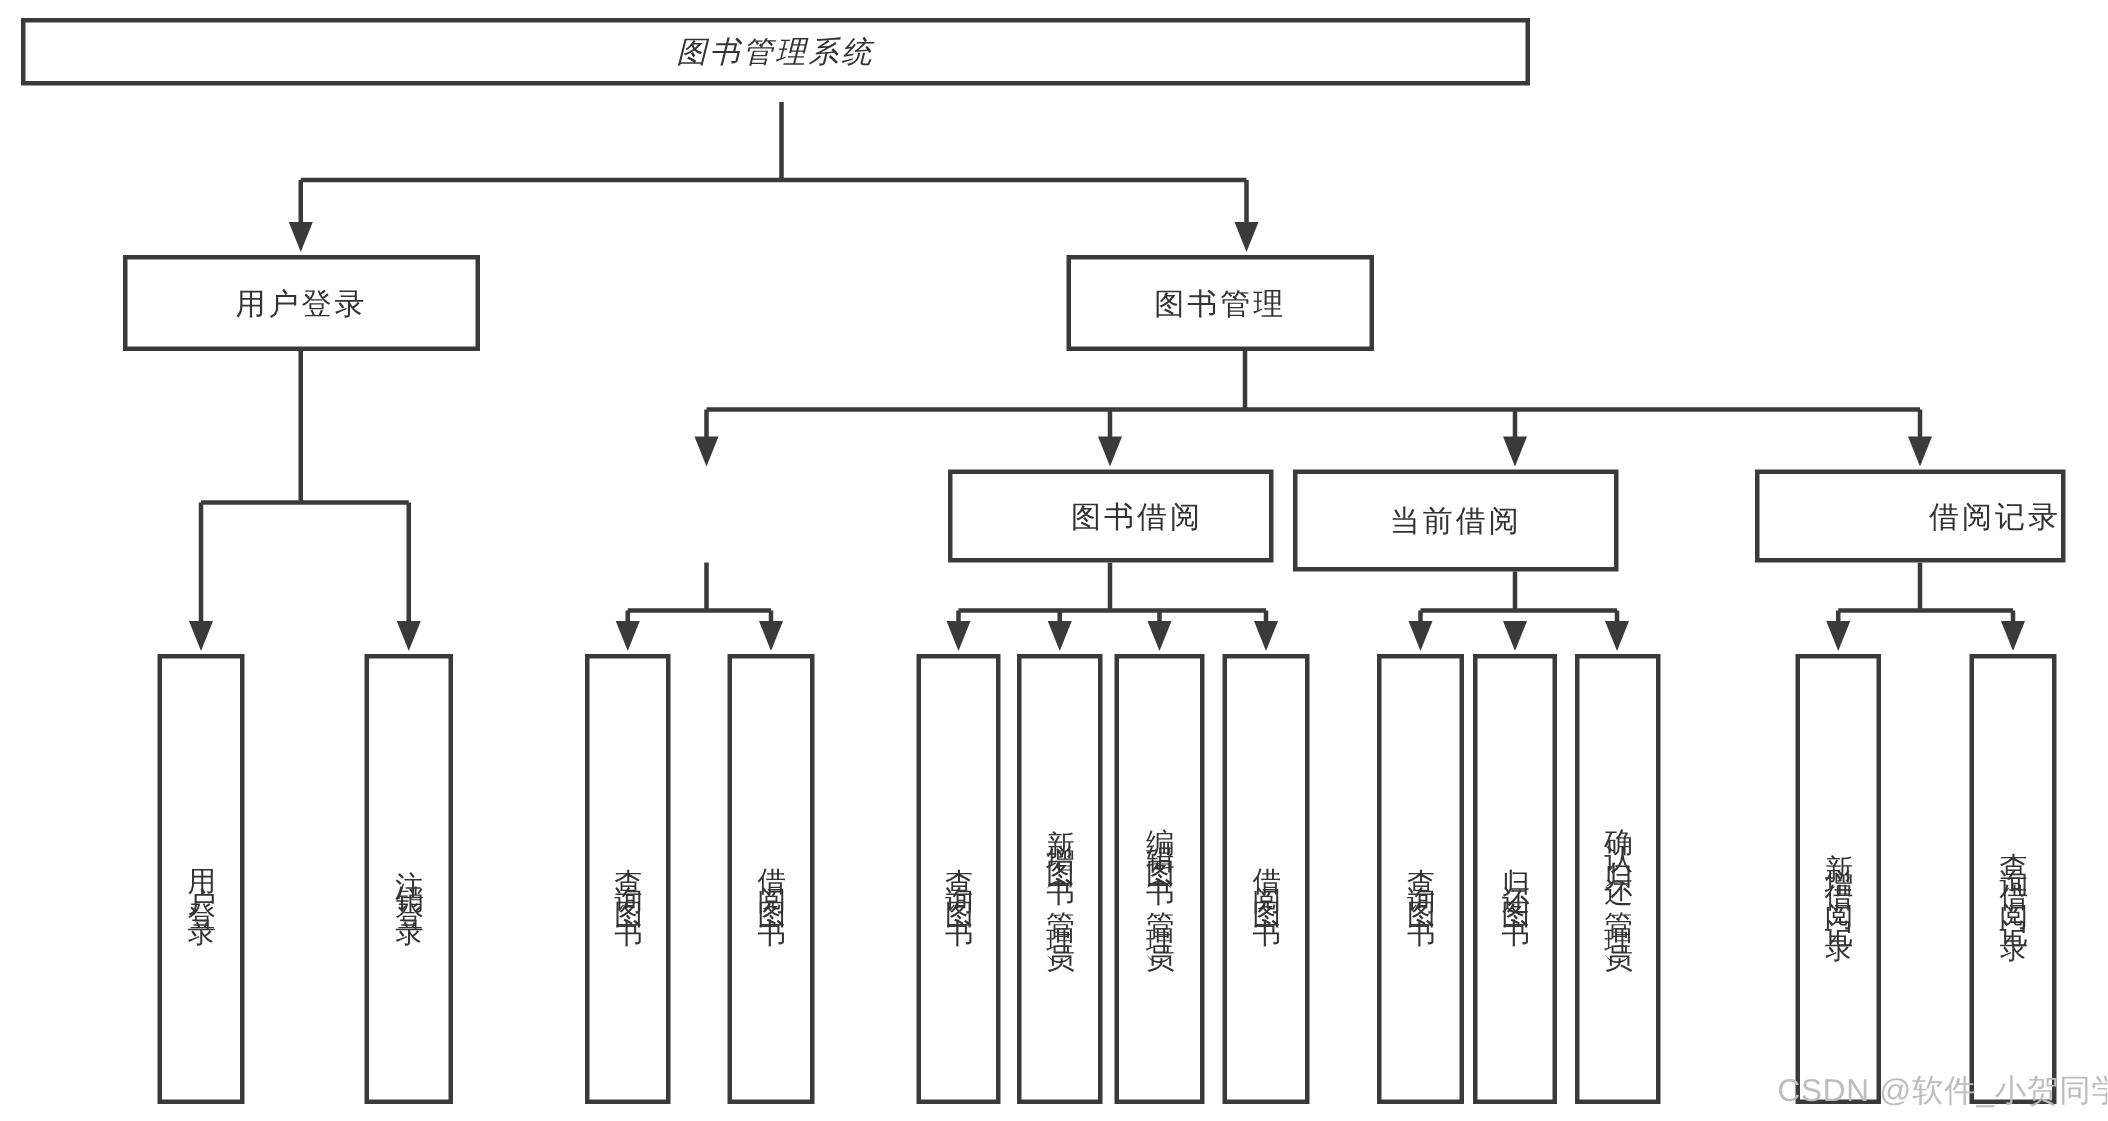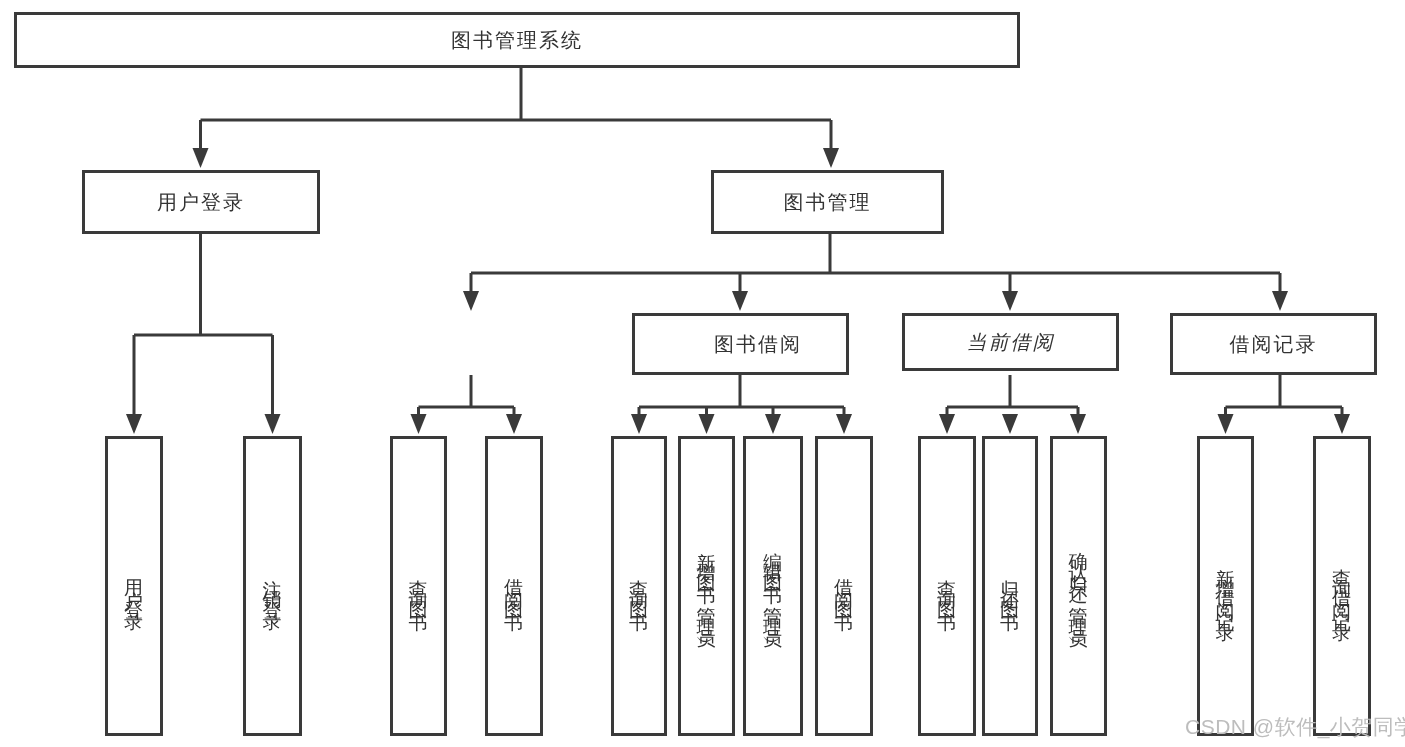--- a/index.html
+++ b/index.html
@@ -32,29 +32,29 @@
   }
   .vnode span {
     writing-mode: vertical-rl;
     text-orientation: mixed;
     font-size: 19px;
     letter-spacing: 11px;
     color: #333333;
     line-height: 1;
   }
   
-  .n-root            { left: 14px;   top: 12px;  width: 1006px; height: 56px; }
+  .n-root            { left: 14px;   top: 12px;  width: 1006px; height: 45px; font-style: italic; }
   
   .n-user-login      { left: 82px;   top: 170px; width: 238px;  height: 64px; }
-  .n-book-mgmt       { left: 711px;  top: 170px; width: 233px;  height: 64px; }
+  .n-book-mgmt       { left: 711px;  top: 170px; width: 205px;  height: 64px; }
   
   .n-new-books       { left: 363px;  top: 313px; width: 224px;  height: 62px; }
   .n-book-borrow     { left: 632px;  top: 313px; width: 217px;  height: 62px; padding-left: 35px; }
-  .n-current-borrow  { left: 902px;  top: 313px; width: 217px;  height: 58px; font-style: italic; }
-  .n-borrow-records  { left: 1170px; top: 313px; width: 207px;  height: 62px; }
+  .n-current-borrow  { left: 862px;  top: 313px; width: 217px;  height: 68px; }
+  .n-borrow-records  { left: 1170px; top: 313px; width: 207px;  height: 62px; justify-content: flex-end; }
   
   .leaf { top: 436px; height: 300px; }
   .n-leaf-login      { left: 105px;  width: 58px; }
   .n-leaf-logout     { left: 243px;  width: 59px; }
   .n-leaf-nb-query   { left: 390px;  width: 57px; }
   .n-leaf-nb-borrow  { left: 485px;  width: 58px; }
   .n-leaf-bb-query   { left: 611px;  width: 56px; }
   .n-leaf-bb-add     { left: 678px;  width: 57px; }
   .n-leaf-bb-edit    { left: 743px;  width: 60px; }
   .n-leaf-bb-borrow  { left: 815px;  width: 58px; }

